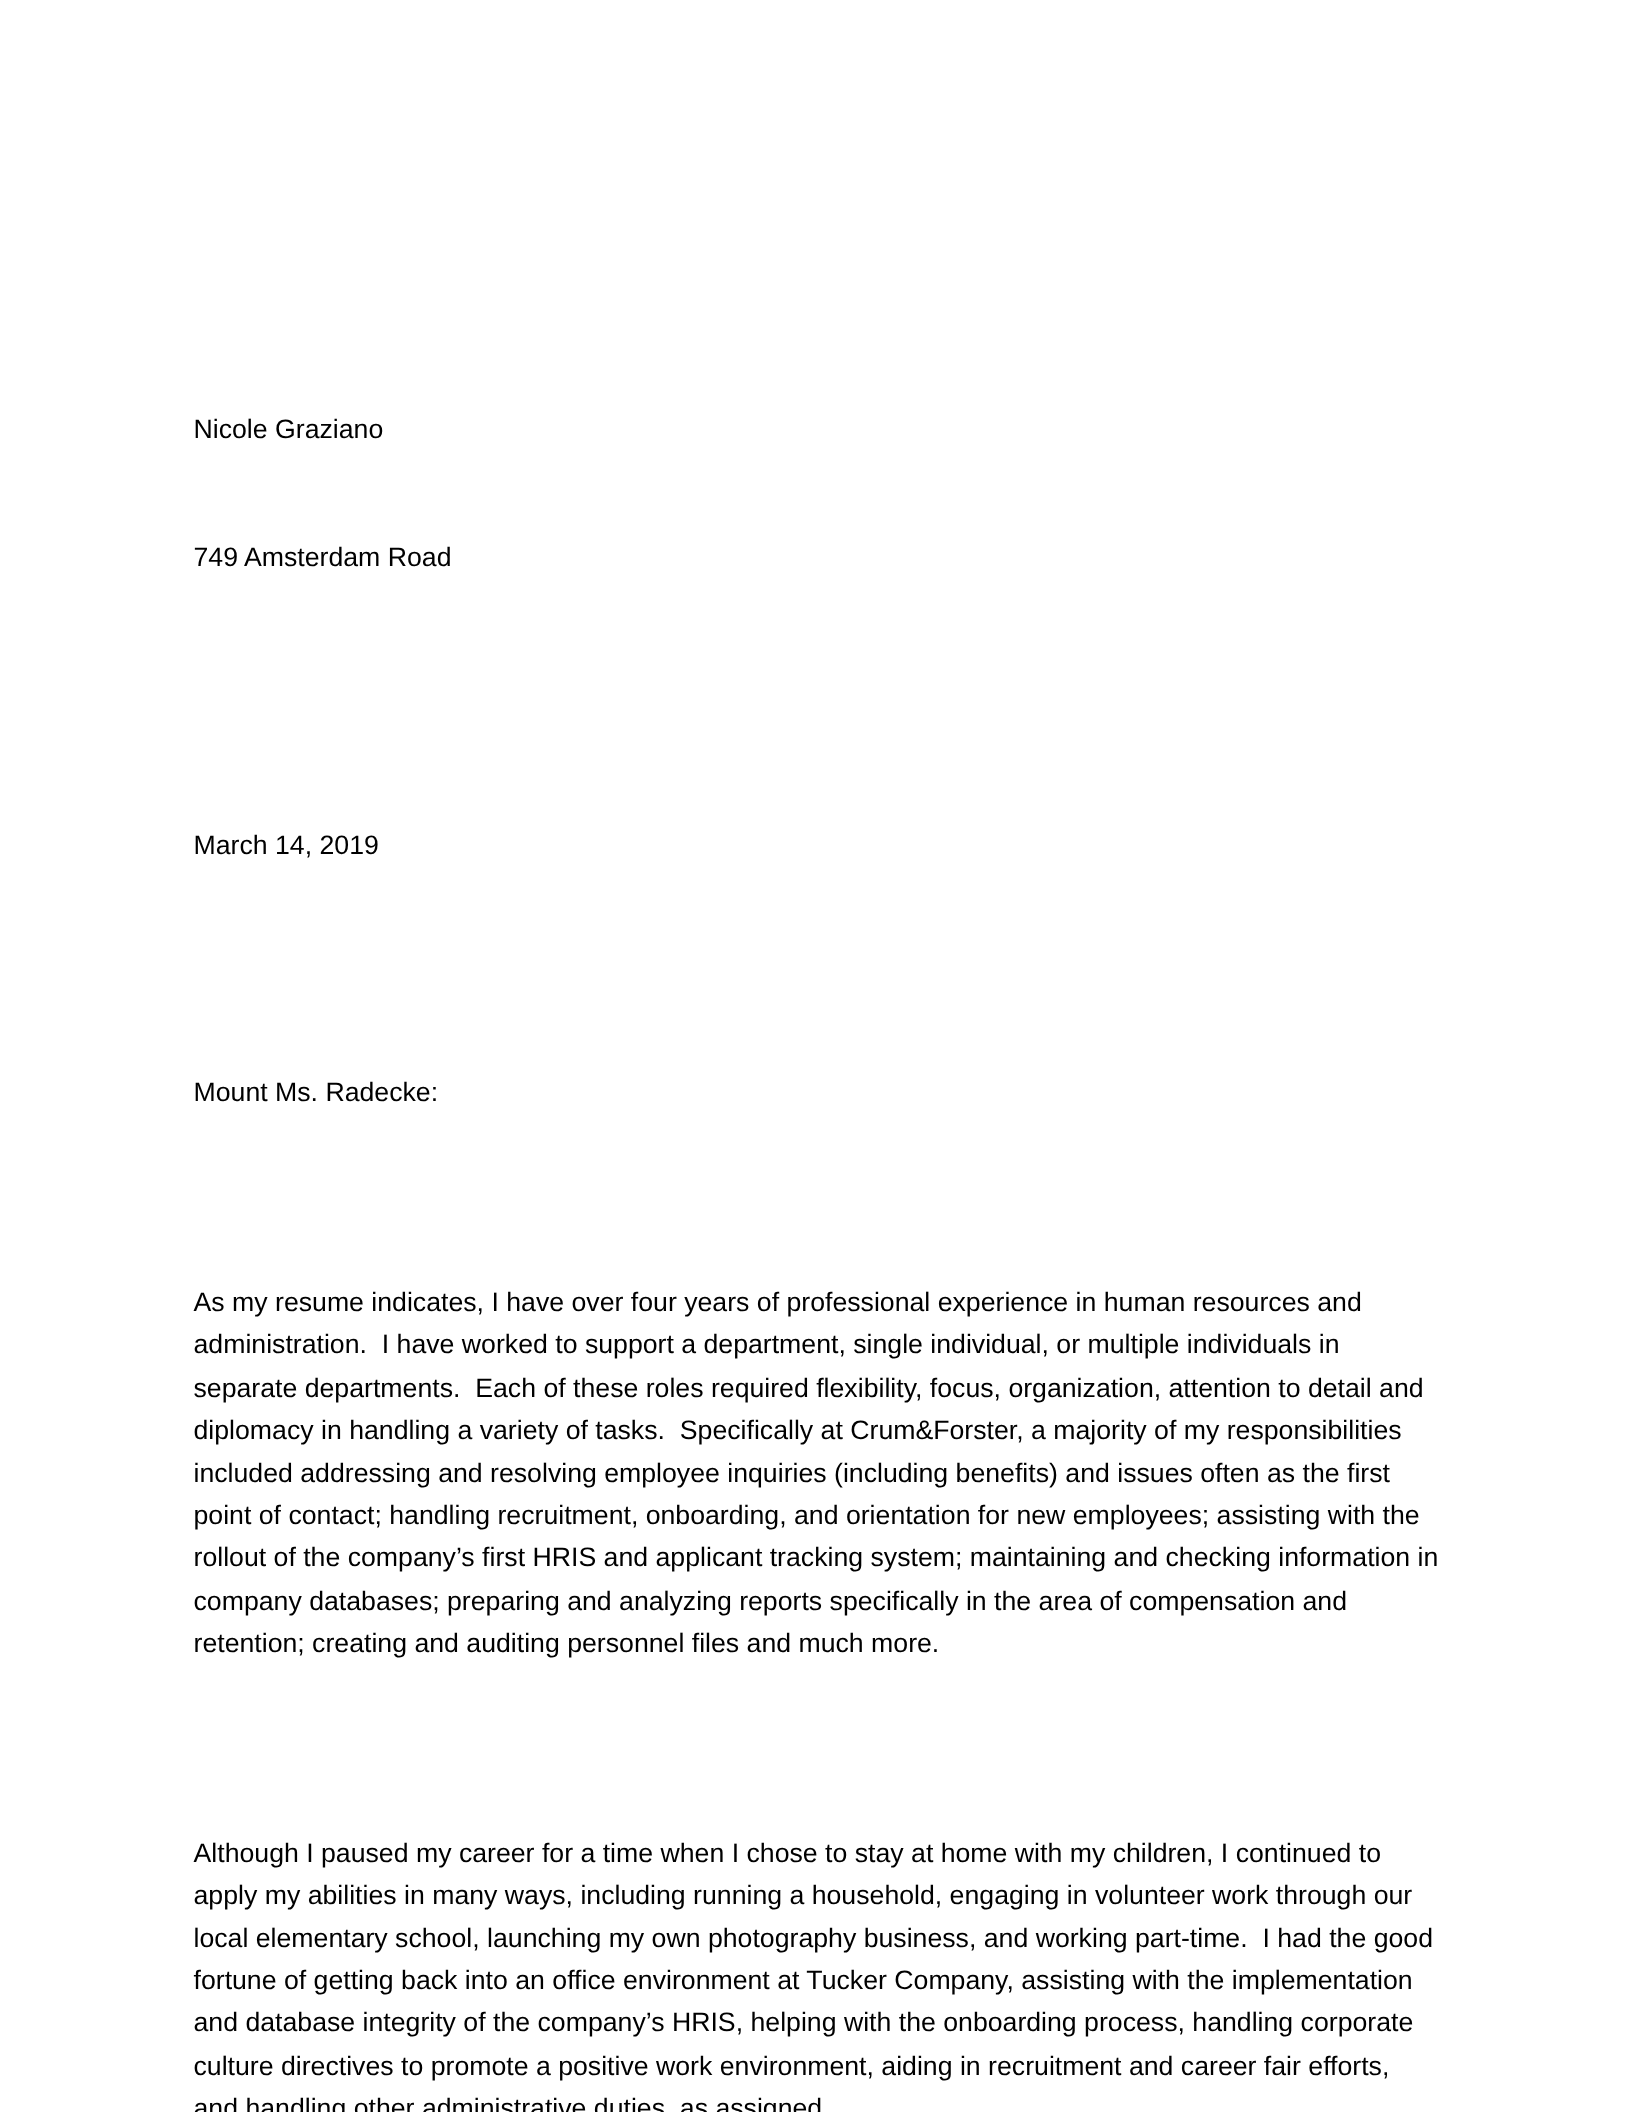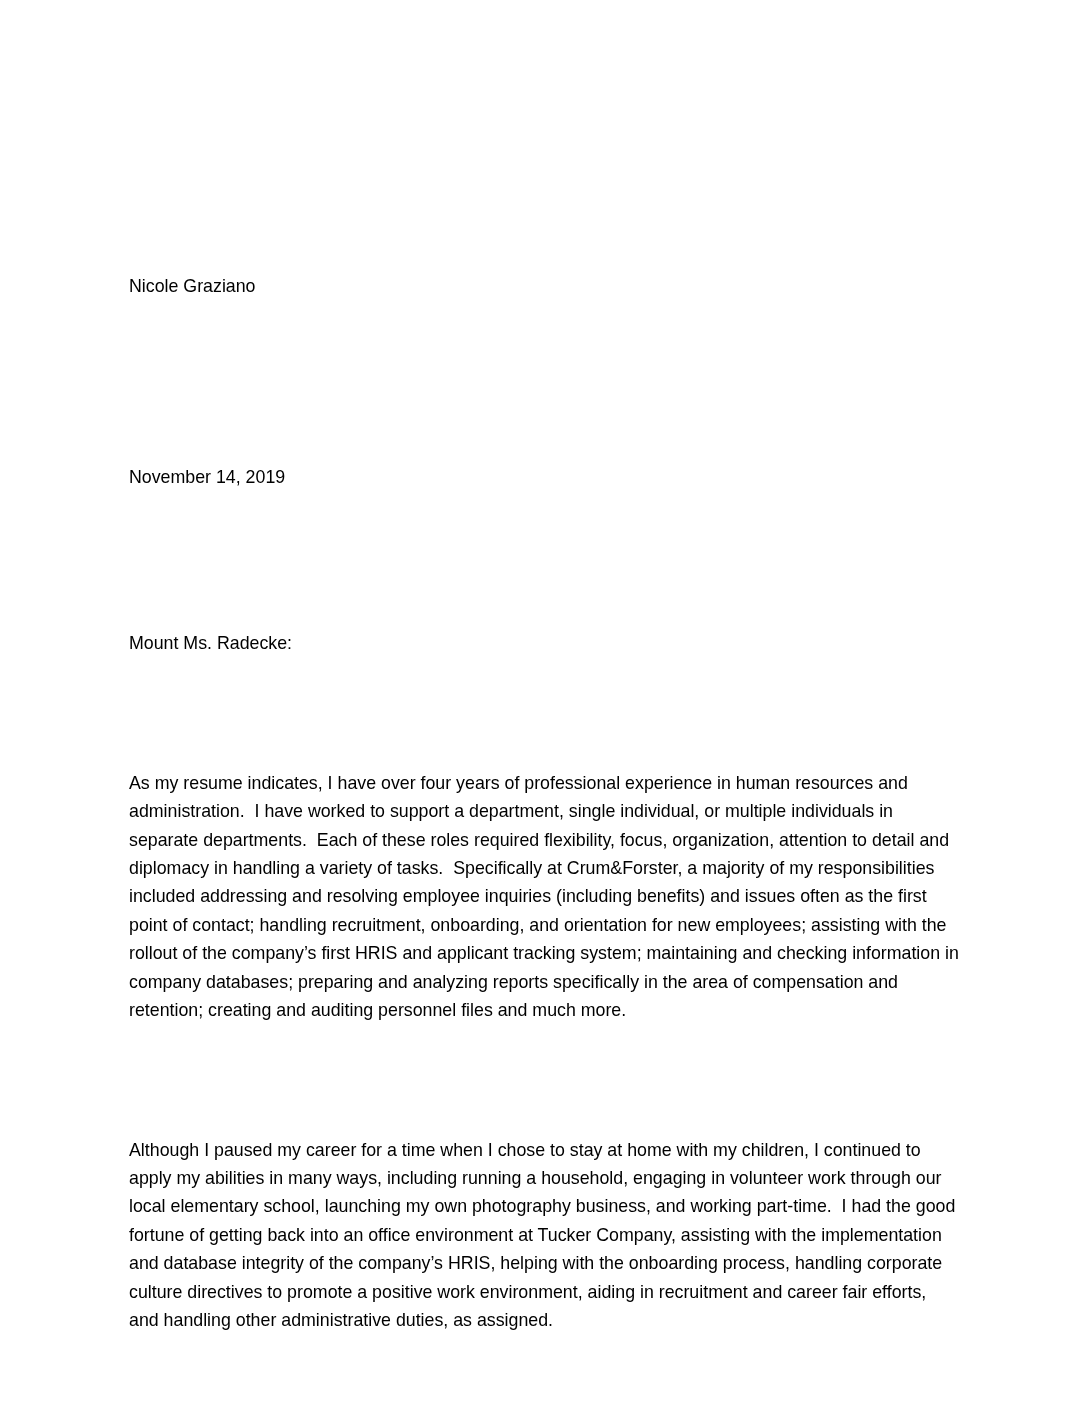--- a/index.html
+++ b/index.html
@@ -39,23 +39,24 @@
   .para { margin-bottom: 26px; }
 </style>
 </head>
 <body>
 
 <div class="page">
   <div class="letter">
 
     <div class="sender-block">
       <div>Nicole Graziano</div>
+      <div>749 Amsterdam Road</div>
     </div>
 
-    <div class="date-line">November 14, 2019</div>
+    <div class="date-line">March 14, 2019</div>
 
     <div class="salutation-line">Mount Ms. Radecke:</div>
 
     <p class="para">As my resume indicates, I have over four years of professional experience in human resources and administration.  I have worked to support a department, single individual, or multiple individuals in separate departments.  Each of these roles required flexibility, focus, organization, attention to detail and diplomacy in handling a variety of tasks.  Specifically at Crum&amp;Forster, a majority of my responsibilities included addressing and resolving employee inquiries (including benefits) and issues often as the first point of contact; handling recruitment, onboarding, and orientation for new employees; assisting with the rollout of the company’s first HRIS and applicant tracking system; maintaining and checking information in company databases; preparing and analyzing reports specifically in the area of compensation and retention; creating and auditing personnel files and much more.</p>
 
     <p class="para">Although I paused my career for a time when I chose to stay at home with my children, I continued to apply my abilities in many ways, including running a household, engaging in volunteer work through our local elementary school, launching my own photography business, and working part-time.  I had the good fortune of getting back into an office environment at Tucker Company, assisting with the implementation and database integrity of the company’s HRIS, helping with the onboarding process, handling corporate culture directives to promote a positive work environment, aiding in recruitment and career fair efforts, and handling other administrative duties, as assigned.</p>
 
     
 
     

